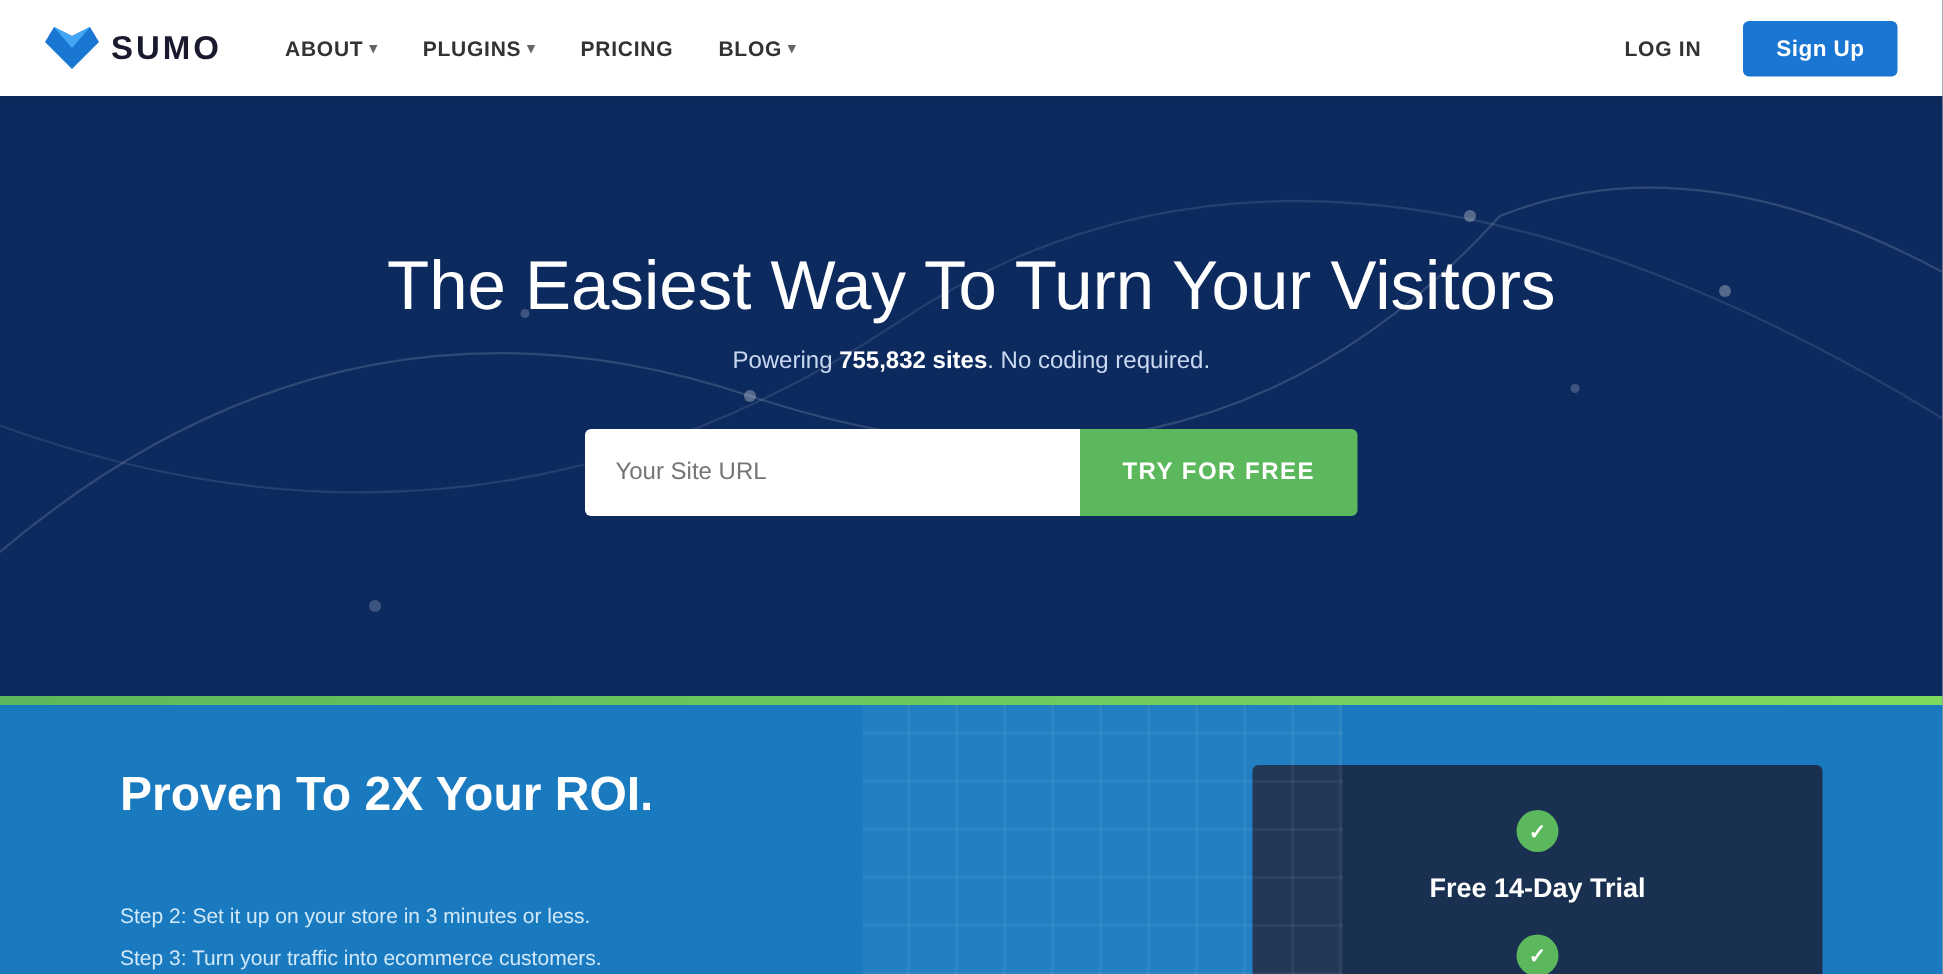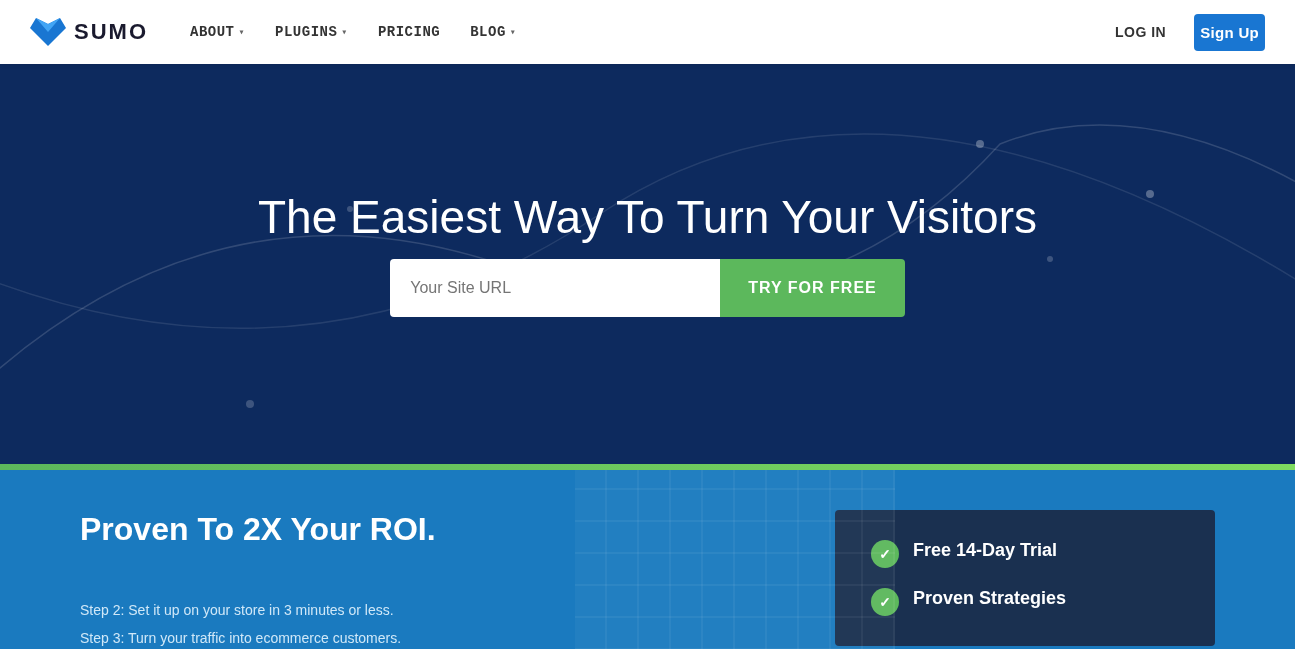--- a/index.html
+++ b/index.html
@@ -42,21 +42,20 @@
       display: flex;
       align-items: center;
       gap: 4px;
       padding: 8px 12px;
       font-size: 14px;
       font-weight: 600;
       color: #333;
       cursor: pointer;
       text-transform: uppercase;
       letter-spacing: 0.5px;
-      font-family: Liberation Mono, monospace;
     }
     .nav-item .chevron {
       font-size: 10px;
       color: #666;
     }
     .nav-right {
       display: flex;
       align-items: center;
       gap: 16px;
     }
@@ -67,21 +66,21 @@
       cursor: pointer;
       text-transform: uppercase;
       letter-spacing: 0.5px;
       padding: 8px 12px;
     }
     .signup-btn {
       background: #1976d2;
       color: #fff;
       border: none;
       border-radius: 4px;
-      padding: 10px 6px;
+      padding: 10px 22px;
       font-size: 15px;
       font-weight: 700;
       cursor: pointer;
       letter-spacing: 0.3px;
     }
 
     
     .hero {
       background: #0d2a5e;
       min-height: 400px;
@@ -181,25 +180,26 @@
       background: #1a3050;
       border-radius: 4px;
       padding: 30px 36px;
       min-width: 380px;
       display: flex;
       flex-direction: column;
       gap: 20px;
     }
     .feature-item {
       display: flex;
-      align-items: flex-start;
+      align-items: center;
       gap: 14px;
       color: #fff;
       font-size: 18px;
       font-weight: 600;
+      flex-direction: column;
     }
     .check-icon {
       width: 28px;
       height: 28px;
       border-radius: 50%;
       background: #5cb85c;
       display: flex;
       align-items: center;
       justify-content: center;
       flex-shrink: 0;
@@ -272,20 +272,23 @@
     <circle cx="980" cy="80" r="4" fill="rgba(255,255,255,0.3)"></circle>
     <circle cx="1150" cy="130" r="4" fill="rgba(255,255,255,0.3)"></circle>
     <circle cx="250" cy="340" r="4" fill="rgba(255,255,255,0.2)"></circle>
     <circle cx="1050" cy="195" r="3" fill="rgba(255,255,255,0.2)"></circle>
     <circle cx="350" cy="145" r="3" fill="rgba(255,255,255,0.2)"></circle>
   </svg>
 
   <h1>
     <span>The Easiest Way To Turn Your Visitors</span><br>
   </h1>
+  <p class="hero-subtitle">
+    <span>Powering </span><strong>755,832 sites</strong><span>. No coding required.</span>
+  </p>
   <div class="hero-form">
     <input class="hero-input" type="text" placeholder="Your Site URL" style="">
     <button class="hero-btn">TRY FOR FREE</button>
   </div>
 </section>
 
 <div class="green-bar"></div>
 
 <section class="lower">
   <div class="lower-left">

